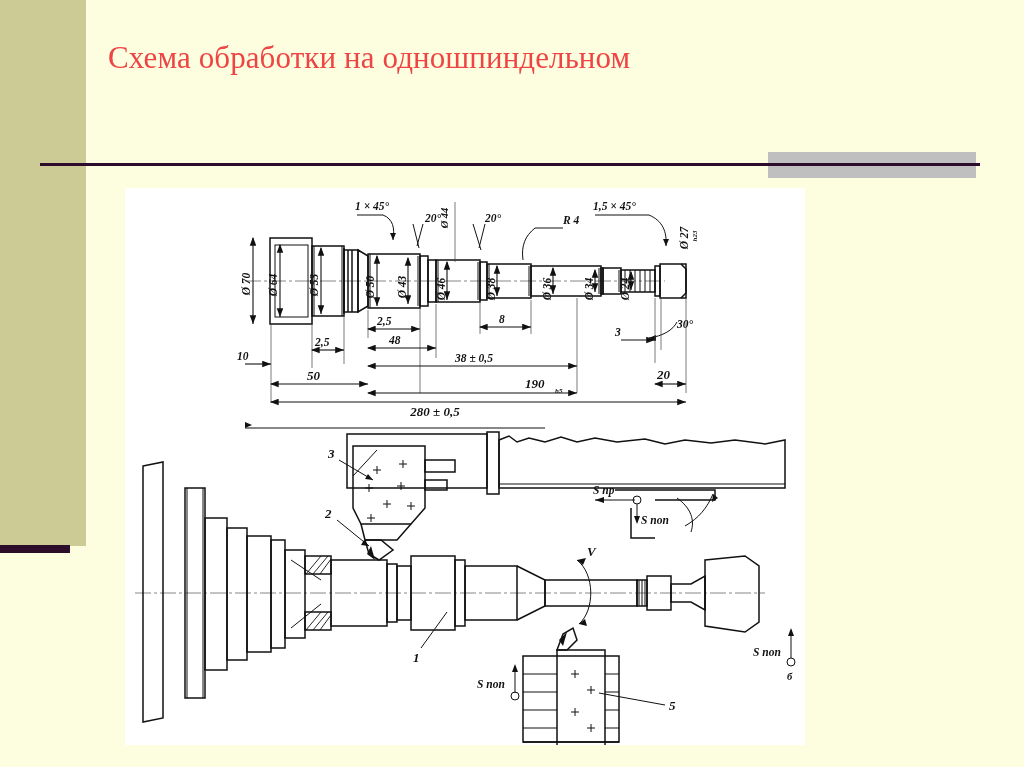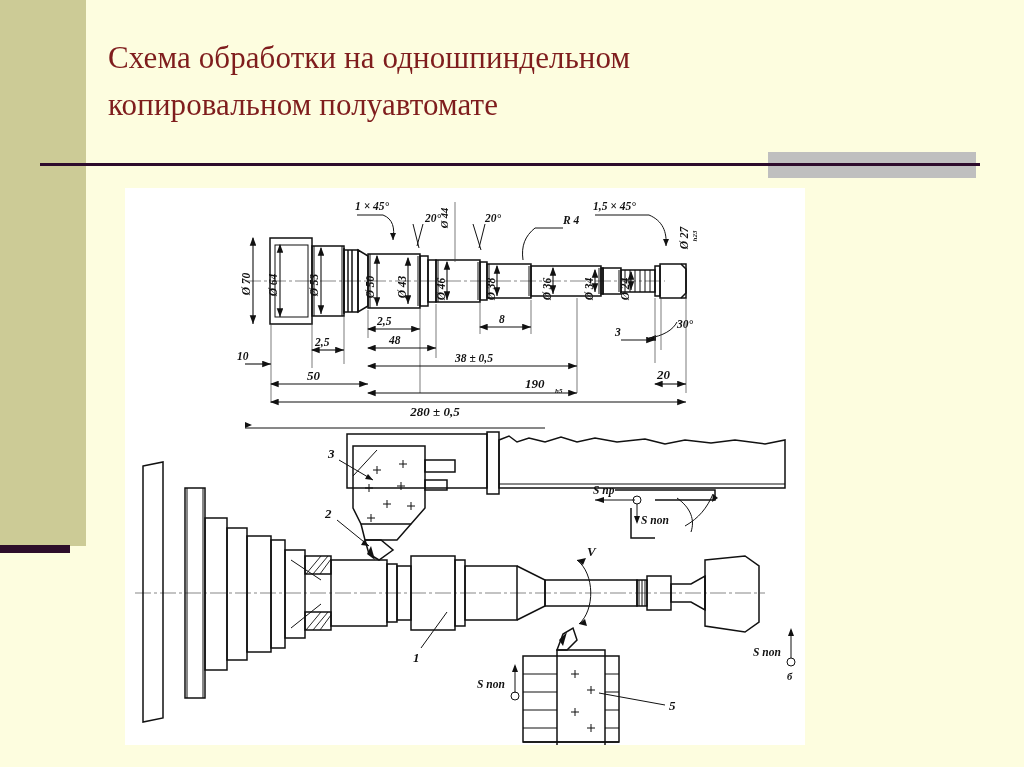--- a/index.html
+++ b/index.html
@@ -40,21 +40,21 @@
   .title-block {
     position: absolute;
     left: 108px;
     top: 34px;
     width: 790px;
   }
   .title-text {
     font-family: "Liberation Serif", serif;
     font-size: 31px;
     line-height: 1.52;
-    color: #7f1d1d;
+    color: #ef4444;
     font-weight: 400;
     letter-spacing: 0.1px;
   }
   
   .title-rule {
     position: absolute;
     left: 40px;
     top: 163px;
     width: 940px;
     height: 2.5px;
@@ -90,21 +90,20 @@
 </head>
 <body>
 
 <div class="slide">
 
   <div class="sidebar-band"></div>
   <div class="sidebar-underline"></div>
 
   <div class="title-block">
     <div class="title-text">Схема обработки на одношпиндельном</div>
-    <div class="title-text">копировальном полуавтомате</div>
   </div>
 
   <div class="gray-tab"></div>
   <div class="title-rule"></div>
 
   <div class="content-panel">
     <svg class="figure-svg" viewBox="0 0 680 557" xmlns="http://www.w3.org/2000/svg">
       <defs>
         <style>
           .ln   { stroke:#111; stroke-width:1.5; fill:none; }

